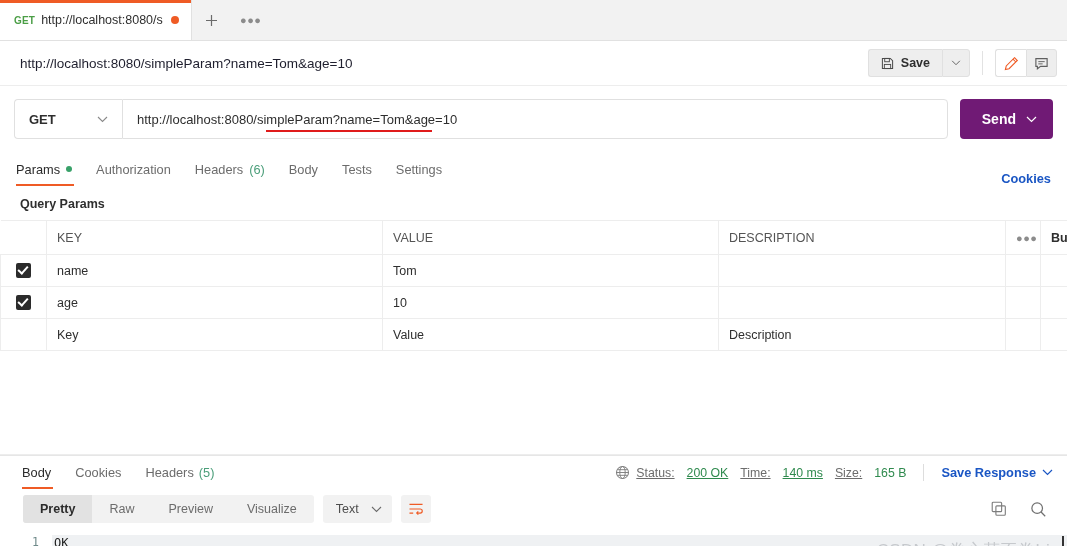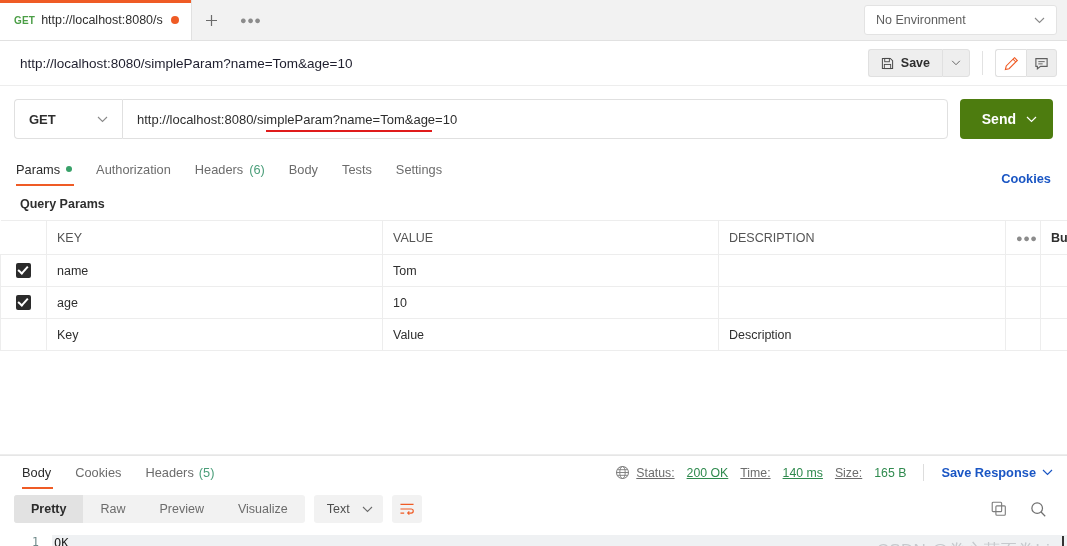--- a/index.html
+++ b/index.html
@@ -88,21 +88,21 @@
     position:relative; flex:1; height:40px;
     border:1px solid #e0e0e0; border-radius:0 4px 4px 0; background:#fff;
     display:flex; align-items:center; padding: 0 14px;
   }
   .url-text { font-size: 13px; color:#2e2e2e; }
   .url-underline {
     position:absolute; left:143px; width:166px; height:2px; background:#e01b1b; bottom:6px;
   }
   .send-btn {
     display:flex; align-items:center; gap:10px; margin-left:12px;
-    height:40px; padding: 0 16px 0 22px; background:#4d7c0f; border-radius:4px;
+    height:40px; padding: 0 16px 0 22px; background:#701a75; border-radius:4px;
     color:#fff; font-size:14px; font-weight:700;
   }
 
   
   .reqtabs {
     display:flex; align-items:flex-end; gap:0;
     padding: 0 10px; height: 34px; position:relative;
   }
   .rtab {
     position:relative; display:flex; align-items:center; gap:6px;
@@ -160,21 +160,21 @@
   .restab.active::after {
     content:""; position:absolute; left:8px; right:10px; bottom:0; height:2px; background:#ef5b25;
   }
   .resptabs-spacer { flex:1; }
   .meta { display:flex; align-items:center; gap:6px; font-size:12.3px; color:#6c6c6c; }
   .meta .val { color:#2f8a4e; }
   .meta-item { margin-right: 6px; text-decoration: underline; }
   .save-resp { color:#1a56c4; font-weight:700; font-size:12.8px; display:flex; align-items:center; gap:6px; }
   .meta-sep { width:1px; height:17px; background:#dddddd; margin: 0 11px; }
 
-  .fmtbar { display:flex; align-items:center; padding: 6px 14px 7px 14px; gap:9px; }
+  .fmtbar { display:flex; align-items:center; padding: 6px 14px 7px 23px; gap:9px; }
   .segbox { display:flex; background:#f2f2f2; border-radius:3px; overflow:hidden; }
   .seg { padding: 0 17px; height:28px; display:flex; align-items:center; font-size:12.5px; color:#6c6c6c; }
   .seg.active { background:#e2e2e2; color:#2b2b2b; font-weight:600; }
   .typebox {
     display:flex; align-items:center; gap:12px; height:28px; padding: 0 10px 0 13px;
     background:#f2f2f2; border-radius:3px; font-size:12.5px; color:#4e4e4e;
   }
   .wrapbtn {
     display:flex; align-items:center; justify-content:center;
     width:30px; height:28px; background:#f2f2f2; border-radius:3px;
@@ -208,26 +208,20 @@
     </div>
     <div class="tab-plus">
       <svg width="13" height="13" viewBox="0 0 13 13">
         <path d="M6.5 1v11M1 6.5h11" stroke="#6b6b6b" stroke-width="1.2" fill="none"></path>
       </svg>
     </div>
     <div class="tab-dots">
       <span>●●●</span>
     </div>
     <div class="tabbar-spacer"></div>
-    <div class="env-select">
-      <span>No Environment</span>
-      <svg width="11" height="7" viewBox="0 0 11 7">
-        <path d="M1 1l4.5 4.5L10 1" stroke="#8a8a8a" stroke-width="1.1" fill="none"></path>
-      </svg>
-    </div>
   </div>
 
   <div class="titlerow">
     <span class="req-title">http://localhost:8080/simpleParam?name=Tom&amp;age=10</span>
     <div class="titlerow-spacer"></div>
     <div class="save-group">
       <div class="save-btn">
         <svg width="13" height="13" viewBox="0 0 14 14">
           <path d="M1.5 1.5h8.5L12.5 4v8.5h-11z" fill="none" stroke="#4a4a4a" stroke-width="1.1"></path>
           <rect x="4" y="1.5" width="5" height="3.6" fill="none" stroke="#4a4a4a" stroke-width="1"></rect>

